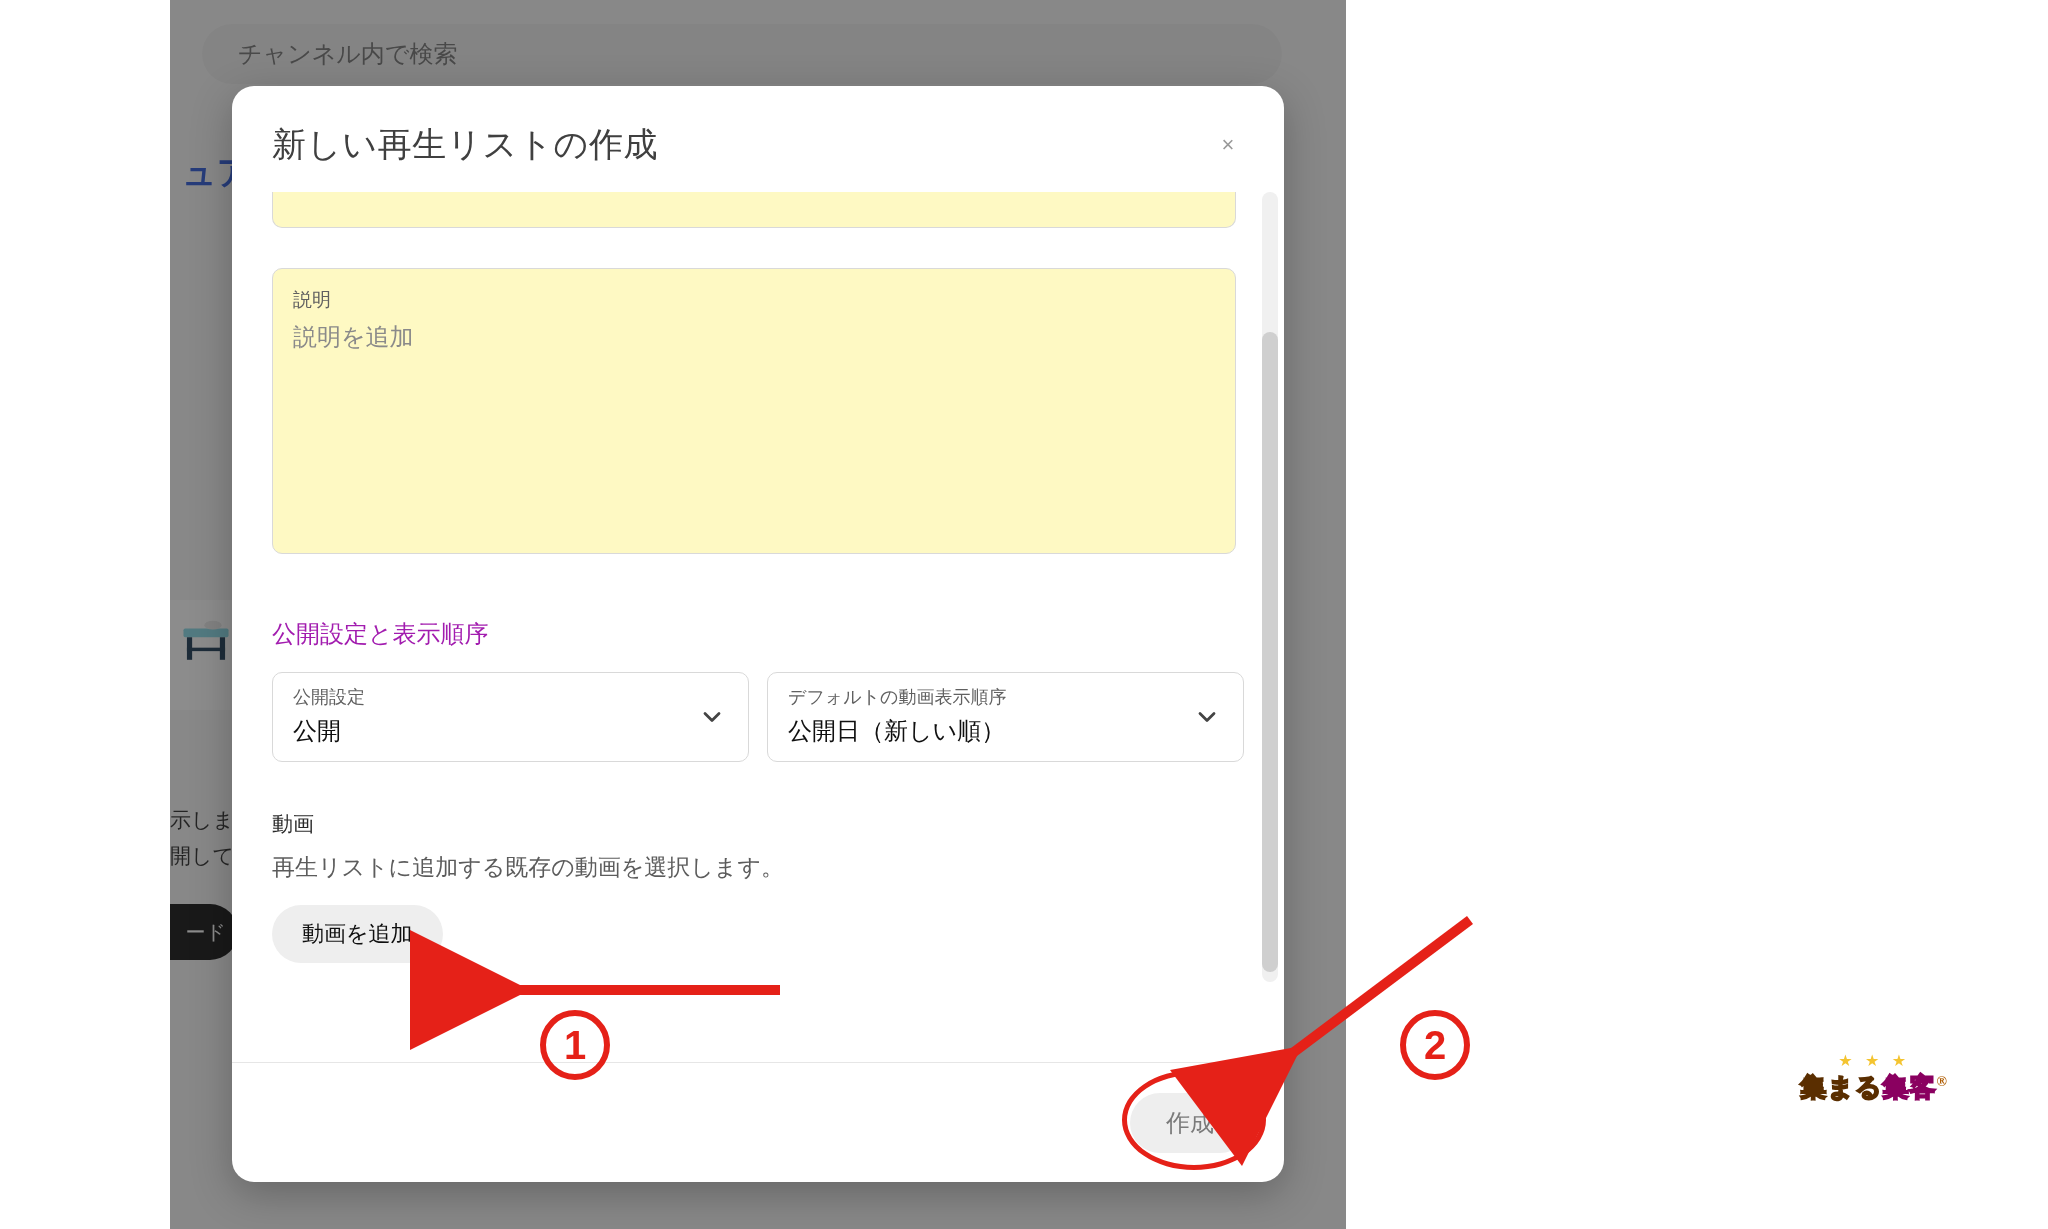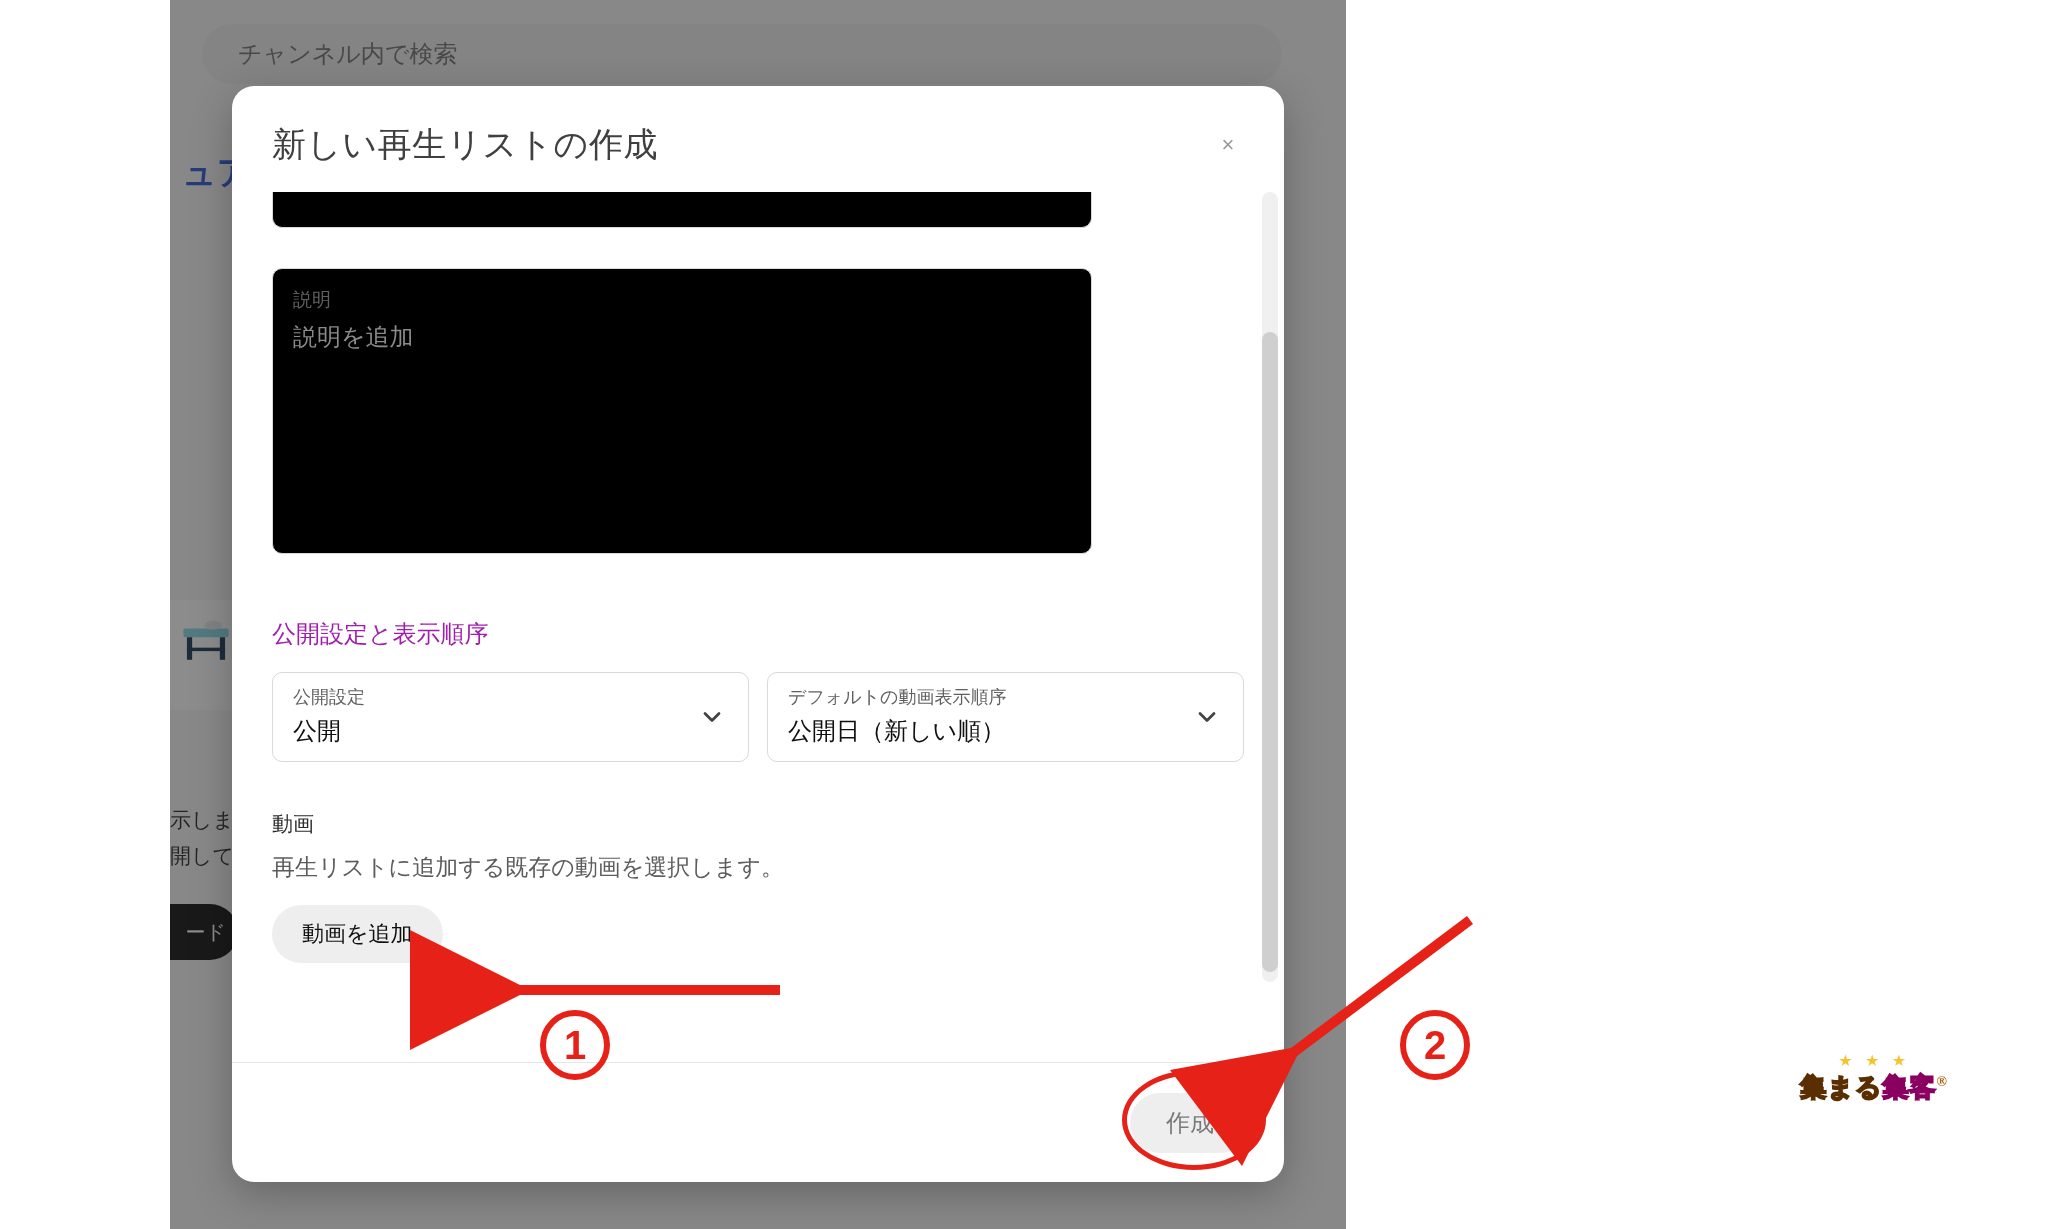--- a/index.html
+++ b/index.html
@@ -138,24 +138,24 @@
   }
   .scroll-thumb{
     position:absolute;
     right:6px; top:140px;
     width:16px; height:640px;
     background:#cfcfcf;
     border-radius:8px;
   }
 
   .field-box{
-    width:820px;
+    width:964px;
     border:1.5px solid var(--border-light);
     border-radius:10px;
-    background:#000000;
+    background:#fef9c3;
     position:relative;
   }
   .title-box{
     height:36px;
     border-top:none;
     border-radius:0 0 10px 10px;
   }
   .desc-box{
     margin-top:40px;
     height:286px;

